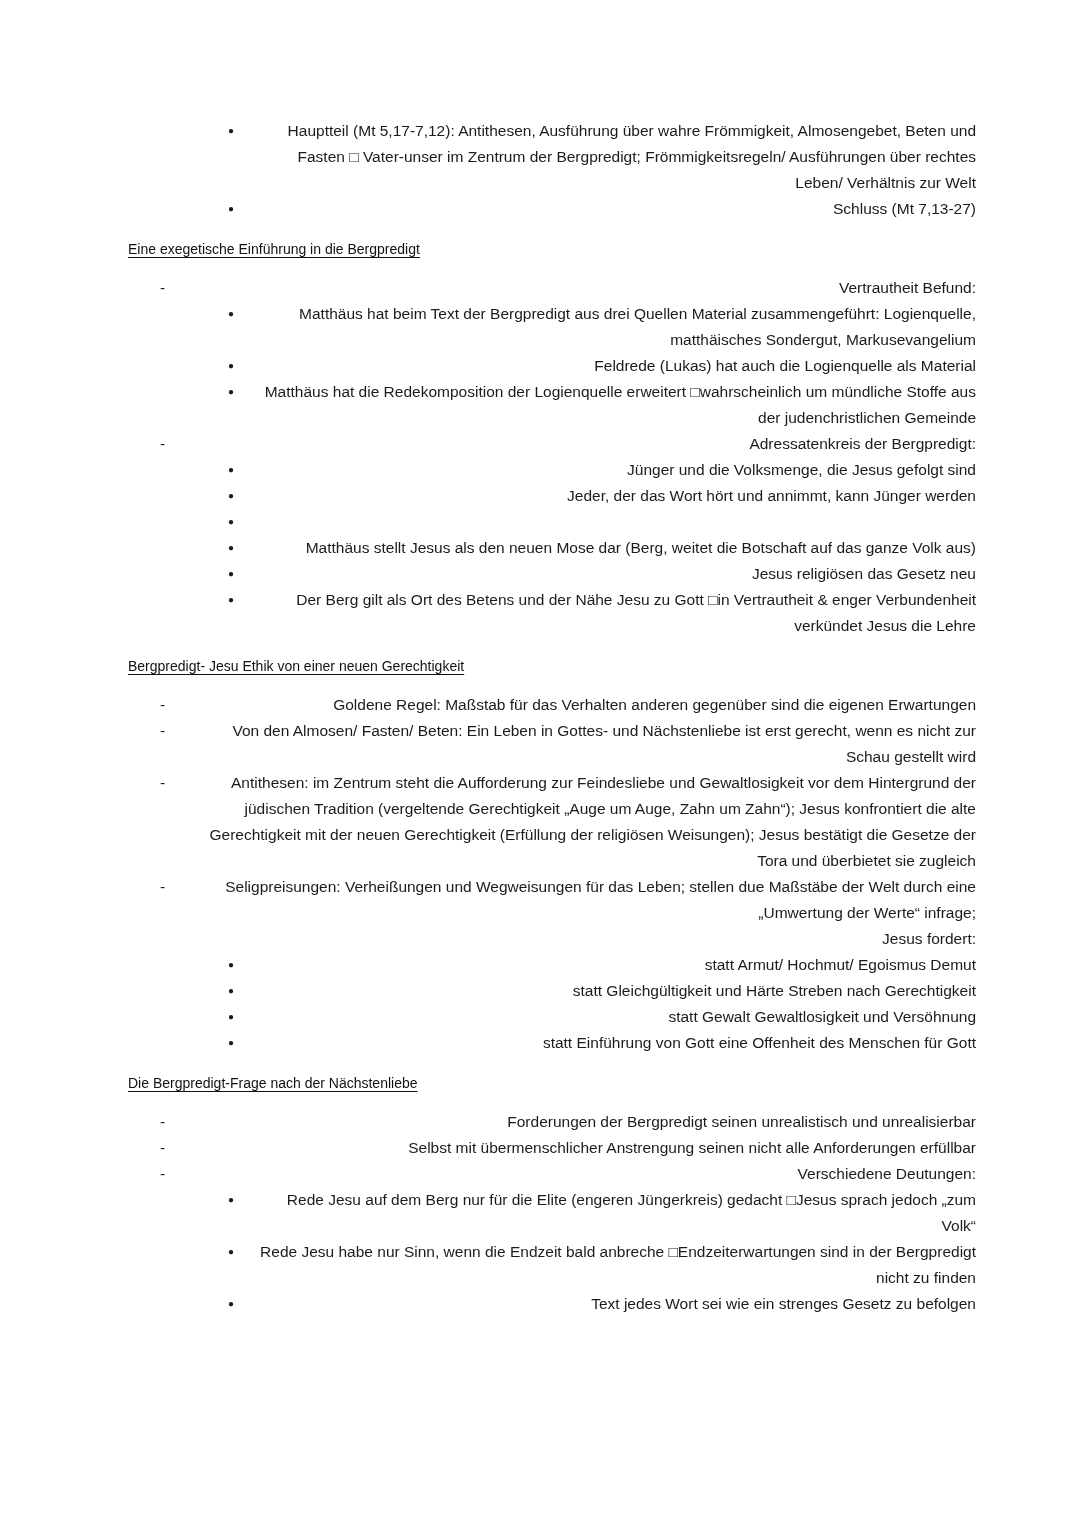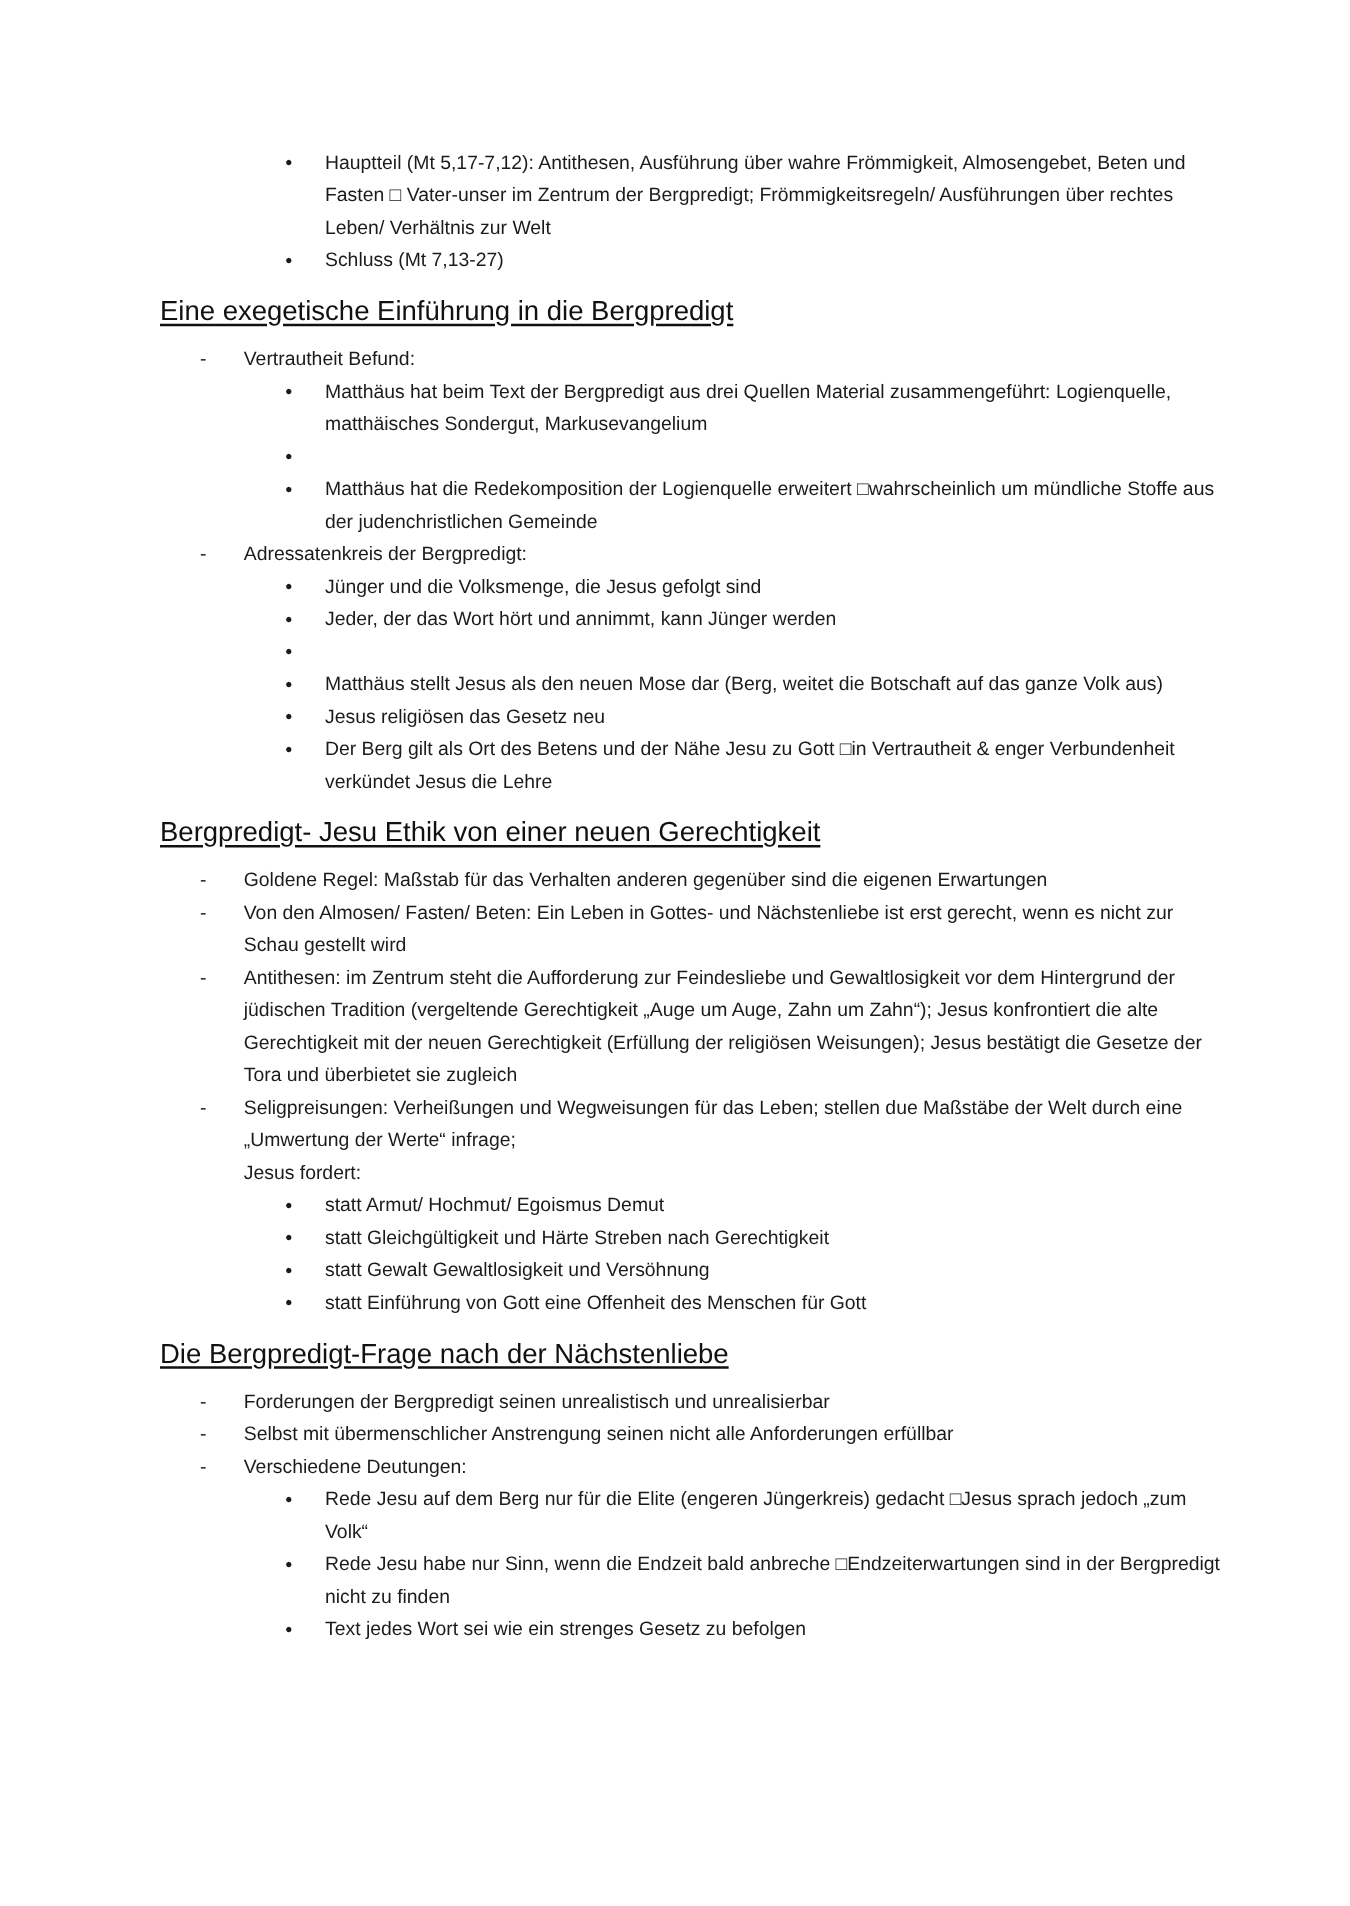--- a/index.html
+++ b/index.html
@@ -19,31 +19,32 @@
     line-height: 26px;
     color: #1b1b1b;
     overflow: hidden;
   }
   .content { width: 100%; }
 
   .section-heading {
     text-decoration: underline;
     text-underline-offset: 3px;
     margin: 14px 0 13px 0;
-    font-size: 22px;
+    font-size: 14px;
     color: #111111;
   }
 
   .li {
     display: flex;
     align-items: flex-start;
   }
   .li .text {
     flex: 1 1 auto;
     white-space: pre-line;
+    text-align: right;
   }
 
   
   .li.l1 { padding-left: 32px; }
   .li.l1 .marker {
     flex: 0 0 35px;
     width: 35px;
   }
 
   
@@ -77,20 +78,21 @@
         <div class="li l1">
           <span class="marker">-</span>
           <span class="text">Vertrautheit Befund:</span>
         </div>
         <div class="li l2">
           <span class="marker">●</span>
           <span class="text">Matthäus hat beim Text der Bergpredigt aus drei Quellen Material zusammengeführt: Logienquelle, matthäisches Sondergut, Markusevangelium</span>
         </div>
         <div class="li l2">
           <span class="marker">●</span>
+          <span class="text">Feldrede (Lukas) hat auch die Logienquelle als Material</span>
         </div>
         <div class="li l2">
           <span class="marker">●</span>
           <span class="text">Matthäus hat die Redekomposition der Logienquelle erweitert □wahrscheinlich um mündliche Stoffe aus der judenchristlichen Gemeinde</span>
         </div>
         <div class="li l1">
           <span class="marker">-</span>
           <span class="text">Adressatenkreis der Bergpredigt:</span>
         </div>
         <div class="li l2">

